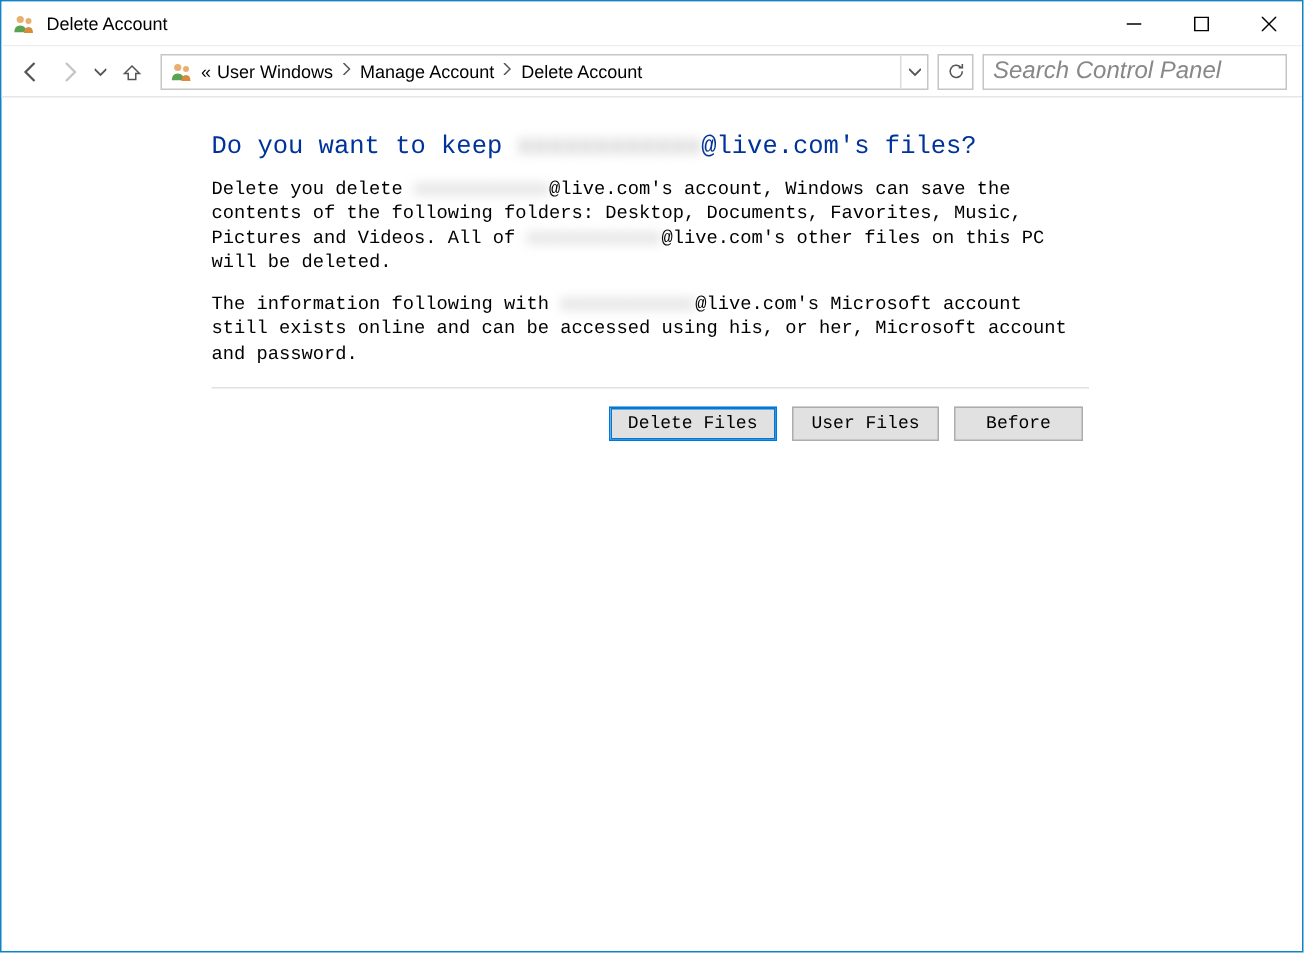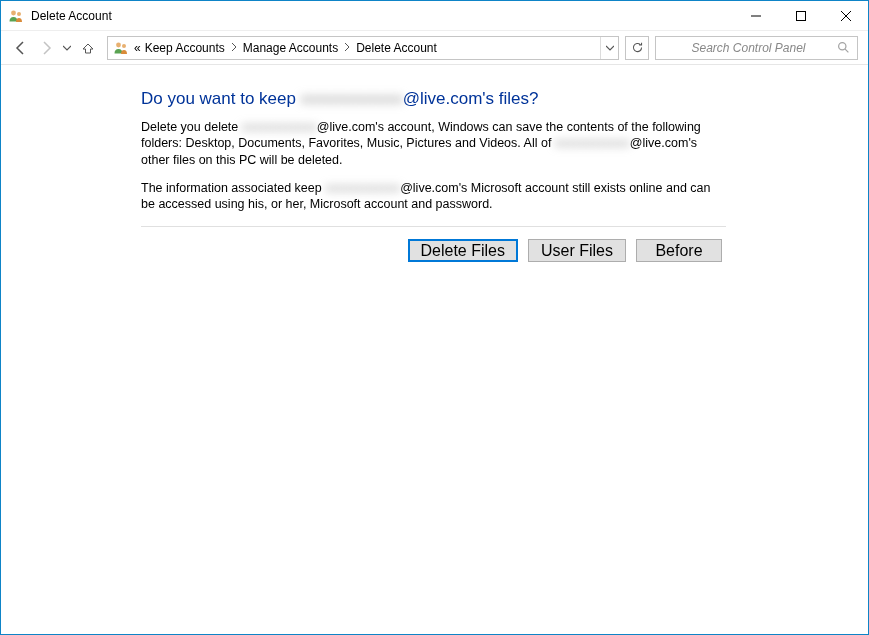--- a/index.html
+++ b/index.html
@@ -106,40 +106,40 @@
     .search-box {
       width: 203px; height: 24px;
       border: 1px solid #c5c5c5;
       background: #fff;
       display: flex; align-items: center;
       padding: 0 6px;
     }
     .search-box input {
       border: none;
       outline: none;
-      font-size: 12px;
+      font-size: 16px;
       flex: 1;
       color: #a16207;
       font-style: italic;
       background: transparent;
-      text-align: center;
     }
     .search-box input::placeholder { color: #888; font-style: italic; }
     .search-box .sicon {
       width: 16px; height: 16px;
       display: flex; align-items: center; justify-content: center;
       opacity: 0.6;
       cursor: pointer;
     }
     .content {
       padding: 24px 0 0 0;
     }
     .content-inner {
       margin-left: 140px;
       width: 585px;
+      font-family: Liberation Mono, monospace;
     }
     .heading {
       font-size: 17px;
       color: #003399;
       font-weight: 400;
       margin-bottom: 10px;
     }
     .heading .blurred, .para .blurred {
       filter: blur(4px);
       color: #999;
@@ -160,21 +160,21 @@
       display: flex;
       justify-content: flex-end;
       gap: 10px;
       padding-right: 4px;
     }
     .btn {
       min-width: 86px;
       height: 23px;
       background: #e1e1e1;
       border: 1px solid #adadad;
-      font-size: 16px;
+      font-size: 12px;
       font-family: inherit;
       cursor: pointer;
       padding: 0 12px;
     }
     .btn.primary {
       border: 1px solid #0078d7;
       box-shadow: inset 0 0 0 1px #0078d7;
       background: #e1e1e1;
     }
     .users-icon svg { display: block; }
@@ -238,27 +238,27 @@
     <div class="addr-bar">
       <span class="addr-icon users-icon">
         <svg width="16" height="16" viewBox="0 0 16 16">
           <circle cx="5.5" cy="5" r="2.4" fill="#e8b070"></circle>
           <path d="M1.5 13.5 Q1.5 9 5.5 9 Q9.5 9 9.5 13.5 Z" fill="#5aa352"></path>
           <circle cx="11" cy="6" r="2" fill="#e8b070"></circle>
           <path d="M8 14 Q8 10 11 10 Q14 10 14 14 Z" fill="#d98b3a"></path>
         </svg>
       </span>
       <span class="crumb">«</span>
-      <span class="crumb">Keep Accounts</span>
+      <span class="crumb">User Windows</span>
       <span class="crumb-sep">
         <svg width="6" height="8" viewBox="0 0 6 8">
             <path d="M1 0 L5 4 L1 8" fill="none" stroke="#555" stroke-width="1"></path>
           </svg>
       </span>
-      <span class="crumb">Manage Accounts</span>
+      <span class="crumb">Manage Account</span>
       <span class="crumb-sep">
         <svg width="6" height="8" viewBox="0 0 6 8">
             <path d="M1 0 L5 4 L1 8" fill="none" stroke="#555" stroke-width="1"></path>
           </svg>
       </span>
       <span class="crumb">Delete Account</span>
       <span class="spacer"></span>
       <span class="dd">
         <svg width="8" height="8" viewBox="0 0 8 8">
             <path d="M0 2 L4 6 L8 2" fill="none" stroke="#555" stroke-width="1.2"></path>
@@ -284,21 +284,21 @@
 
 <div class="content">
   <div class="content-inner">
     <h1 class="heading">
       <span>Do you want to keep </span><span class="blurred">xxxxxxxxxxxx</span><span>@live.com's files?</span>
     </h1>
     <p class="para">
       <span>Delete you delete </span><span class="blurred">xxxxxxxxxxxx</span><span>@live.com's account, Windows can save the contents of the following folders: Desktop, Documents, Favorites, Music, Pictures and Videos. All of </span><span class="blurred">xxxxxxxxxxxx</span><span>@live.com's other files on this PC will be deleted.</span>
     </p>
     <p class="para">
-      <span>The information associated keep </span><span class="blurred">xxxxxxxxxxxx</span><span>@live.com's Microsoft account still exists online and can be accessed using his, or her, Microsoft account and password.</span>
+      <span>The information following with </span><span class="blurred">xxxxxxxxxxxx</span><span>@live.com's Microsoft account still exists online and can be accessed using his, or her, Microsoft account and password.</span>
     </p>
     <hr class="divider">
     <div class="button-row">
       <button class="btn primary">Delete Files</button>
       <button class="btn">User Files</button>
       <button class="btn">Before</button>
     </div>
   </div>
 </div>
 

